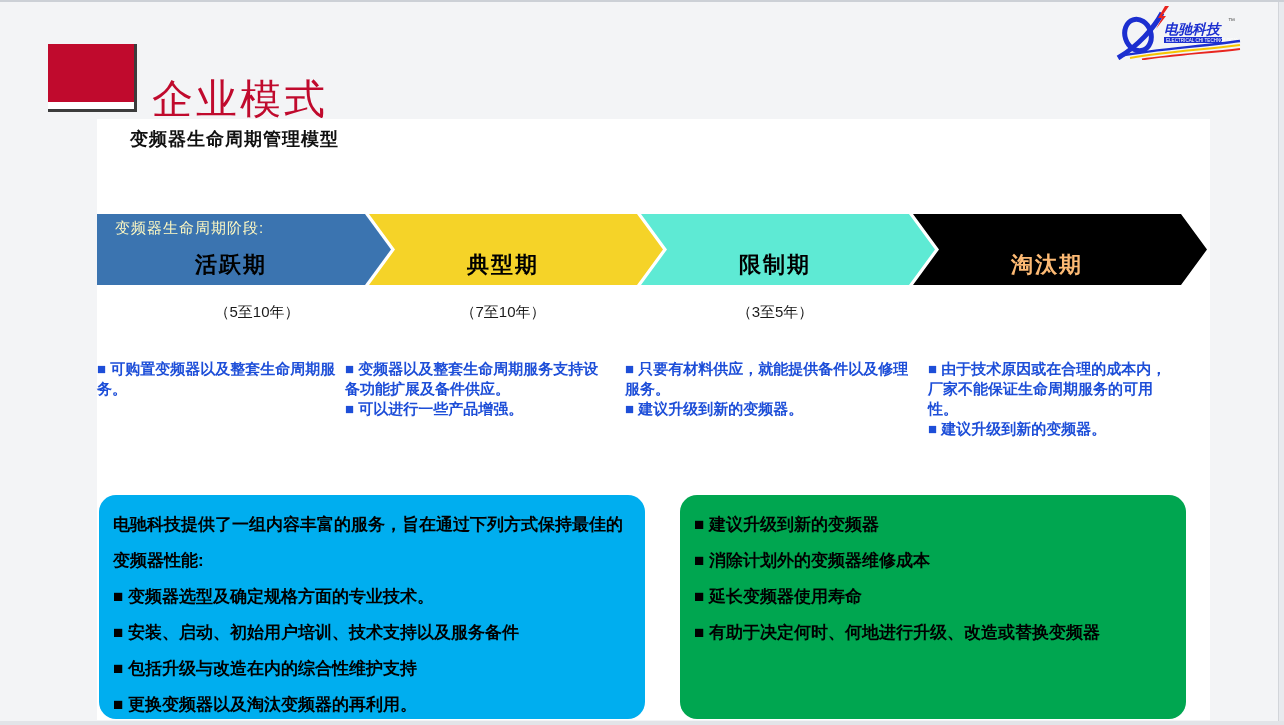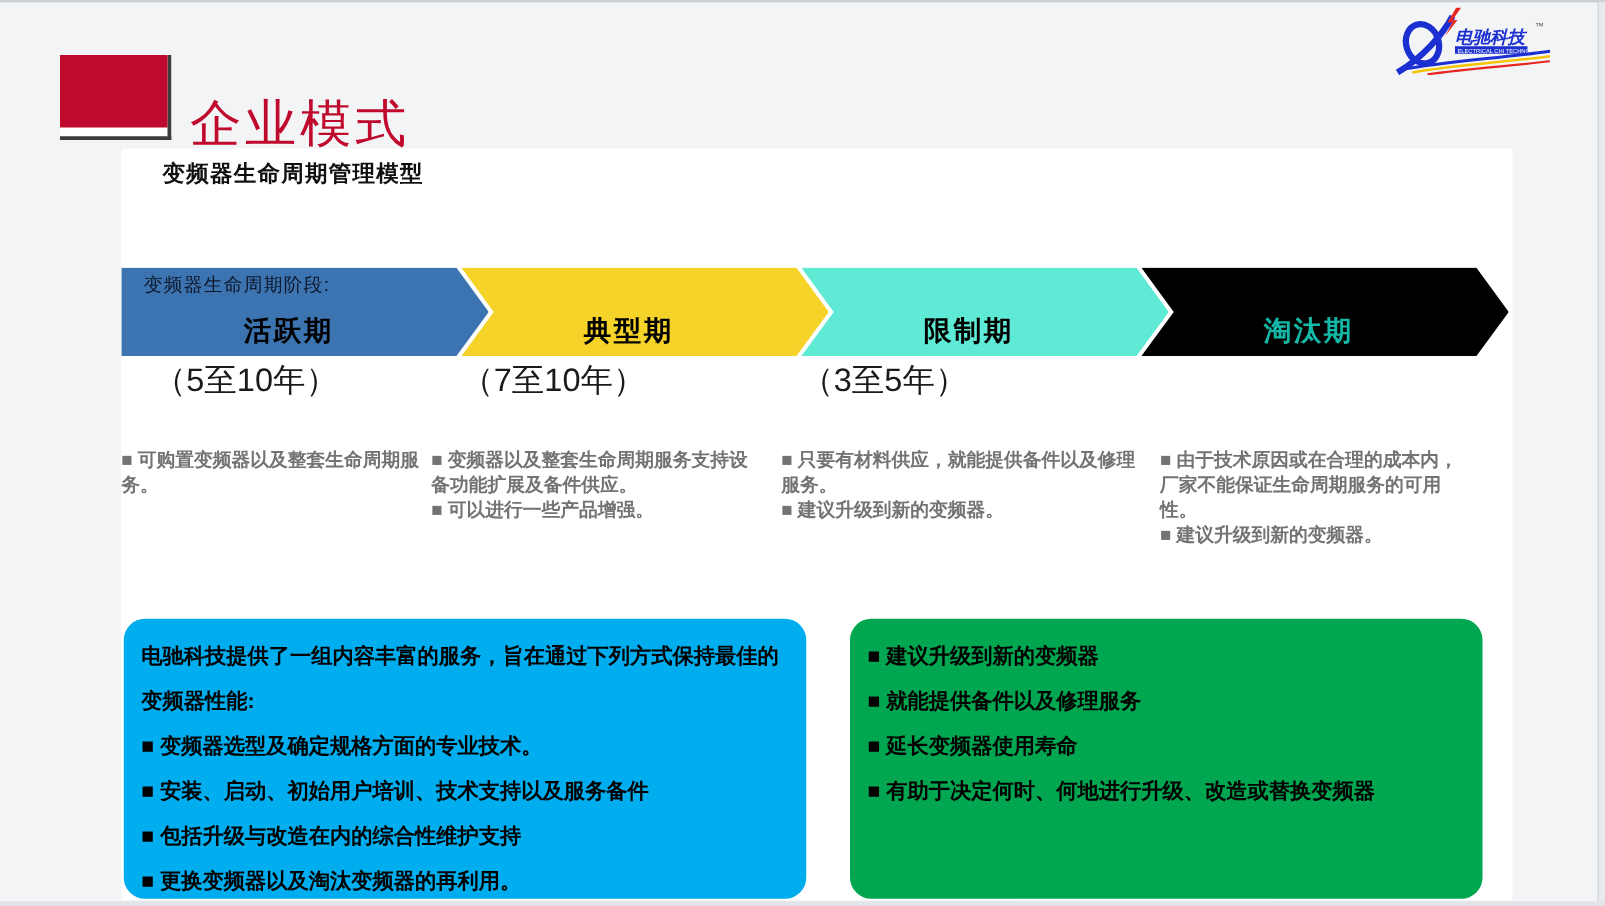--- a/index.html
+++ b/index.html
@@ -22,28 +22,28 @@
   
   .slide { position:absolute; left:97px; top:117px; width:1113px; height:601px; background:#ffffff; }
   .slide-heading { position:absolute; left:33px; top:8px; font-family:"Liberation Serif", serif;
                    font-size:18px; font-weight:bold; color:#101010; letter-spacing:1px; }
 
   
   .band { position:absolute; left:0; top:95px; width:1113px; height:71px; }
   .chev { position:absolute; top:0; width:294px; height:71px; }
   .chev-first { clip-path:polygon(0 0, 268px 0, 100% 50%, 268px 100%, 0 100%); }
   .chev-mid   { clip-path:polygon(0 0, 268px 0, 100% 50%, 268px 100%, 0 100%, 26px 50%); }
-  .chev-label { position:absolute; left:18px; top:5px; color:#0f172a; font-size:15px; letter-spacing:1px; }
+  .chev-label { position:absolute; left:18px; top:5px; color:#fef9c3; font-size:15px; letter-spacing:1px; }
   .stage-name { position:absolute; left:0; bottom:5px; width:268px; text-align:center;
                 font-size:22px; font-weight:bold; letter-spacing:2px; }
   .years-row  { position:absolute; left:0; top:168px; width:1113px; height:28px; }
-  .year { position:absolute; top:0; width:268px; text-align:left; font-size:26px; font-weight:500; color:#1a1a1a; }
+  .year { position:absolute; top:16px; width:268px; text-align:center; font-size:15px; font-weight:500; color:#1a1a1a; }
 
   
-  .notes { position:absolute; top:240px; font-size:15px; font-weight:bold; color:#737373; line-height:20px; }
+  .notes { position:absolute; top:240px; font-size:15px; font-weight:bold; color:#1d4ed8; line-height:20px; }
   .notes p { margin:0; }
 
   
   .box { position:absolute; top:376px; height:224px; padding:12px 14px; color:#000;
          font-size:17px; font-weight:bold; line-height:36px;border-radius:17px; }
   .box p { margin:0; }
 </style>
 </head>
 <body>
 <div class="canvas">
@@ -76,21 +76,21 @@
         <div class="chev-label">变频器生命周期阶段:</div>
         <div class="stage-name" style="color: rgb(0, 0, 0);">活跃期</div>
       </div>
       <div class="chev chev-mid" style="left: 272px; background: rgb(245, 211, 40);">
         <div class="stage-name" style="color: rgb(0, 0, 0);">典型期</div>
       </div>
       <div class="chev chev-mid" style="left: 544px; background: #5eead4;">
         <div class="stage-name" style="color: rgb(0, 0, 0);">限制期</div>
       </div>
       <div class="chev chev-mid" style="left: 816px; background: rgb(0, 0, 0);">
-        <div class="stage-name" style="color: #14b8a6;">淘汰期</div>
+        <div class="stage-name" style="color: #fdba74;">淘汰期</div>
       </div>
     </div>
 
     <div class="years-row">
       <div class="year" style="left:26px">（5至10年）</div>
       <div class="year" style="left:272px">（7至10年）</div>
       <div class="year" style="left:544px">（3至5年）</div>
       <div class="year" style="left:816px"></div>
     </div>
 
@@ -112,21 +112,21 @@
 
     <div class="box" style="left: 2px; width: 546px; background: rgb(0, 174, 239);">
       <p>电驰科技提供了一组内容丰富的服务，旨在通过下列方式保持最佳的变频器性能:</p>
       <p>■ 变频器选型及确定规格方面的专业技术。</p>
       <p>■ 安装、启动、初始用户培训、技术支持以及服务备件</p>
       <p>■ 包括升级与改造在内的综合性维护支持</p>
       <p>■ 更换变频器以及淘汰变频器的再利用。</p>
     </div>
     <div class="box" style="left: 583px; width: 506px; background: rgb(0, 166, 80);">
       <p>■ 建议升级到新的变频器</p>
-      <p>■ 就能提供备件以及修理服务</p>
+      <p>■ 消除计划外的变频器维修成本</p>
       <p>■ 延长变频器使用寿命</p>
       <p>■ 有助于决定何时、何地进行升级、改造或替换变频器</p>
     </div>
   </div>
 
   <div class="right-edge"></div>
   <div class="bottom-strip"></div>
 </div>
 
 </body></html>

